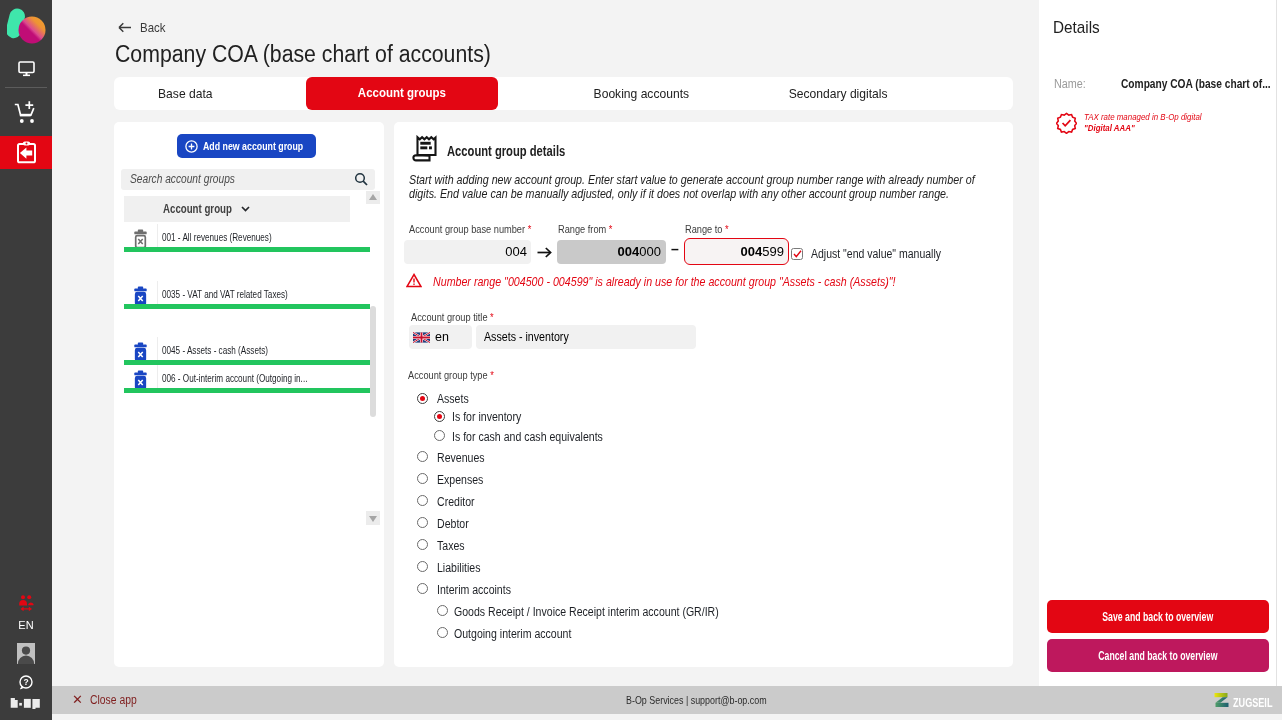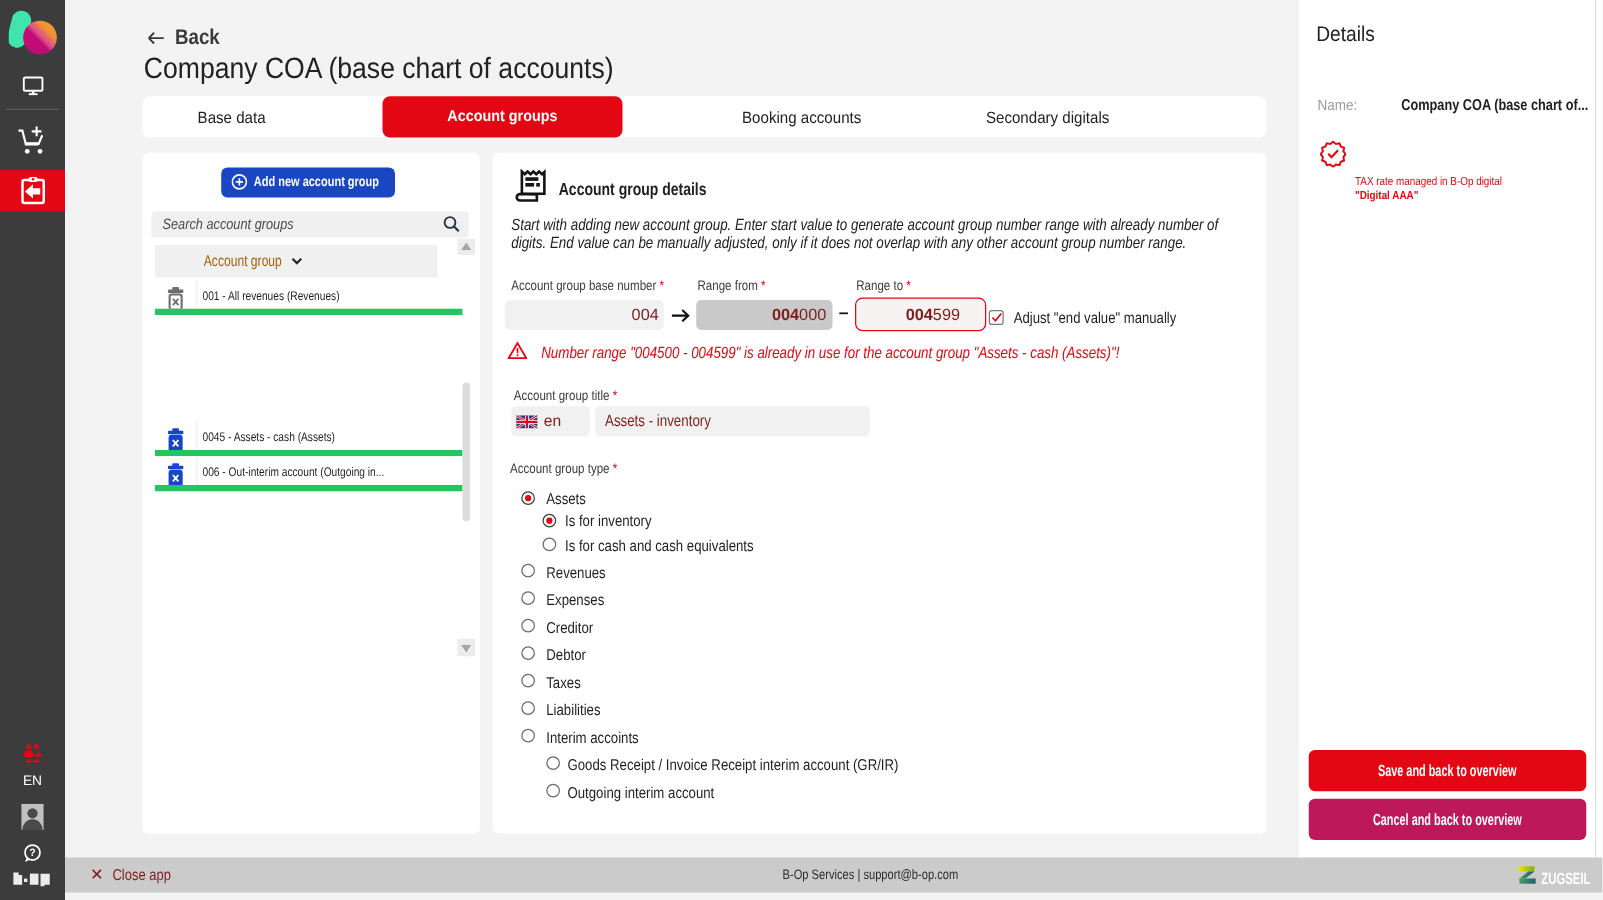--- a/index.html
+++ b/index.html
@@ -6,49 +6,49 @@
 html,body { width:1282px; height:720px; overflow:hidden; }
 body { font-family:"Liberation Sans", sans-serif; background:#f3f3f3; position:relative; }
 .abs { position:absolute; }
 .sx { display:inline-block; transform-origin:0 50%; white-space:nowrap; }
 
 
 #sidebar { left:0; top:0; width:52px; height:720px; background:#3c3c3c; z-index:5; }
 #sb-active { left:0; top:136px; width:52px; height:33px; background:#e30613; }
 
 
-#back { left:117px; top:20px; font-size:17px; color:#3a3a3a;font-weight:bold; }
+#back { left:117px; top:20px; font-size:13px; color:#3a3a3a; }
 #title { left:115px; top:41px; font-size:23.5px; color:#212121; transform:scaleX(0.905); transform-origin:0 0; white-space:nowrap; }
 
 
 #tabbar { left:114px; top:77px; width:899px; height:33px; background:#ffffff; border-radius:6px; }
 .tab { position:absolute; top:0; height:33px; line-height:33px; font-size:13px; color:#212121; text-align:center; }
 .tab span { display:inline-block; transform:scaleX(0.93); white-space:nowrap; }
 #tab-active { position:absolute; left:192px; top:0; width:192px; height:33px; background:#e30613; border-radius:6px; color:#fff; font-weight:bold; line-height:33px; text-align:center; font-size:12.5px; }
 #tab-active span { display:inline-block; transform:scaleX(0.92); white-space:nowrap; }
 
 
 #panel-list { left:114px; top:122px; width:270px; height:545px; background:#fff; border-radius:5px; }
 #panel-form { left:394px; top:122px; width:619px; height:545px; background:#fff; border-radius:5px; }
 #panel-right { left:1039px; top:0; width:243px; height:686px; background:#fff; }
 
 
 #btn-add { left:63px; top:12px; width:139px; height:24px; background:#1946c3; border-radius:5px; color:#fff; font-size:11.5px; font-weight:bold; line-height:24px; white-space:nowrap; }
 #searchbox { left:7px; top:47px; width:254px; height:21px; background:#f0f0f0; border-radius:3px; font-style:italic; font-size:12px; color:#4a4a4a; line-height:21px; padding-left:9px; }
-#listhead { left:10px; top:74px; width:226px; height:26px; background:#f0f0f0; color:#a16207; font-weight:normal; font-size:12.5px; line-height:26px; }
+#listhead { left:10px; top:74px; width:226px; height:26px; background:#f0f0f0; color:#404040; font-weight:bold; font-size:12.5px; line-height:26px; }
 .lrow { position:absolute; left:10px; width:246px; height:28px; background:#fff; border-bottom:5px solid #22c55e; font-size:10px; color:#1d2025; line-height:27px; overflow:hidden; }
 .lrow.sel { background:#f8d0cc; }
 .rowtxt { position:absolute; left:38px; top:0; white-space:nowrap; transform:scaleX(0.815); transform-origin:0 50%; }
 .vsep { position:absolute; left:33px; top:0; width:1px; height:28px; background:#ededed; }
 
 
 .lbl { position:absolute; font-size:11px; color:#3c3c3c; white-space:nowrap; }
 .lbl .sx { transform:scaleX(0.84); }
 .lbl b { color:#e30613; font-weight:normal; }
-.inp { position:absolute; background:#f1f1f1; border-radius:4px; height:24px; line-height:24px; font-size:13px; color:#7f1d1d; }
+.inp { position:absolute; background:#f1f1f1; border-radius:4px; height:24px; line-height:24px; font-size:13px; color:#000000; }
 .rt { text-align:right; }
 
 .radio { position:absolute; width:11px; height:11px; border:1.5px solid #6b6b6b; border-radius:50%; background:#fff; }
 .radio.on { border-color:#3d3d3d; }
 .radio.on::after { content:""; position:absolute; left:1.5px; top:1.5px; width:5px; height:5px; background:#e30613; border-radius:50%; }
 .rlbl { position:absolute; font-size:12.5px; color:#1d2025; white-space:nowrap; transform:scaleX(0.845); transform-origin:0 50%; }
 
 
 .btn { position:absolute; left:8px; width:222px; height:33px; border-radius:5px; color:#fff; font-size:13px; font-weight:bold; text-align:center; line-height:33px; }
 .btn span { display:inline-block; transform:scaleX(0.67); white-space:nowrap; }
@@ -159,20 +159,32 @@
       <span class="ticon">
         <svg width="15" height="20" viewBox="0 0 15 20">
           <rect x="4.8" y="0.6" width="5.4" height="2.6" rx="0.9" fill="#6e6e6e"></rect>
           <rect x="1.3" y="2.6" width="12.4" height="2.7" rx="0.9" fill="#6e6e6e"></rect>
           <rect x="2.7" y="6.6" width="9.6" height="12" rx="1.6" fill="#fff" stroke="#6e6e6e" stroke-width="1.7"></rect>
           <path d="M5.3 10 l4.4 5.1 M9.7 10 l-4.4 5.1" stroke="#6e6e6e" stroke-width="1.5"></path>
         </svg>
       </span>
       <span class="vsep"></span>
       <span class="rowtxt">001 - All revenues (Revenues)</span>
+    </div>
+  <div class="lrow" style="top:159px;">
+      <span class="ticon">
+        <svg width="15" height="20" viewBox="0 0 15 20">
+          <rect x="4.8" y="0.6" width="5.4" height="2.6" rx="0.9" fill="#1946c3"></rect>
+          <rect x="1.3" y="2.6" width="12.4" height="2.7" rx="0.9" fill="#1946c3"></rect>
+          <rect x="2.7" y="6.6" width="9.6" height="12" rx="1.6" fill="#1946c3" stroke="#1946c3" stroke-width="1.7"></rect>
+          <path d="M5.3 10 l4.4 5.1 M9.7 10 l-4.4 5.1" stroke="#fff" stroke-width="1.5"></path>
+        </svg>
+      </span>
+      <span class="vsep"></span>
+      <span class="rowtxt">0035 - VAT and VAT related Taxes)</span>
     </div>
   <div class="lrow" style="top:215px;">
       <span class="ticon">
         <svg width="15" height="20" viewBox="0 0 15 20">
           <rect x="4.8" y="0.6" width="5.4" height="2.6" rx="0.9" fill="#1946c3"></rect>
           <rect x="1.3" y="2.6" width="12.4" height="2.7" rx="0.9" fill="#1946c3"></rect>
           <rect x="2.7" y="6.6" width="9.6" height="12" rx="1.6" fill="#1946c3" stroke="#1946c3" stroke-width="1.7"></rect>
           <path d="M5.3 10 l4.4 5.1 M9.7 10 l-4.4 5.1" stroke="#fff" stroke-width="1.5"></path>
         </svg>
       </span>
@@ -214,21 +226,21 @@
   <div class="lbl" style="left:164px; top:101px;"><span class="sx">Range from <b>*</b></span></div>
   <div class="lbl" style="left:291px; top:101px;"><span class="sx">Range to <b>*</b></span></div>
 
   <div class="inp rt" style="left:10px; top:118px; width:127px; padding-right:4px;">004</div>
   <svg class="abs" style="left:143px; top:125px;" width="15" height="11" viewBox="0 0 15 11">
     <path d="M0.5 5.5 H13" stroke="#111" stroke-width="1.7" fill="none"></path>
     <path d="M8.8 1 L13.6 5.5 L8.8 10" stroke="#111" stroke-width="1.7" fill="none"></path>
   </svg>
   <div class="inp rt" style="left:163px; top:118px; width:109px; background:#c9c9c9; padding-right:5px;"><b>004</b>000</div>
   <div class="abs" style="left:277px; top:119px; font-size:14px; font-weight:bold; color:#111;">–</div>
-  <div class="inp rt" style="left:290px; top:116px; width:105px; height:27px; line-height:25px; background:#f7f3f3; border:1.5px solid #e30613; border-radius:6px; padding-right:20px;"><b>004</b>599</div>
+  <div class="inp rt" style="left:290px; top:116px; width:105px; height:27px; line-height:25px; background:#f7f3f3; border:1.5px solid #e30613; border-radius:6px; padding-right:4px;"><b>004</b>599</div>
   <div class="abs" style="left:397px; top:126px; width:12px; height:12px; border:1.5px solid #7a7a7a; border-radius:2.5px; background:#fff;">
     <svg width="9" height="8" viewBox="0 0 9 8" style="position:absolute; left:0.5px; top:0.5px;">
         <path d="M1 4 l2.3 2.6 L8 0.8" stroke="#e30613" stroke-width="1.4" fill="none"></path>
       </svg>
   </div>
   <div class="abs" style="left:417px; top:125px; font-size:12.5px; color:#1d2025;"><span class="sx" style="transform:scaleX(0.84);">Adjust "end value" manually</span></div>
 
   <svg class="abs" style="left:12px; top:151px;" width="16" height="15" viewBox="0 0 16 15">
     <path d="M8 1.5 L15 13.5 H1 z" fill="none" stroke="#e30613" stroke-width="1.5"></path>
     <rect x="7.3" y="5.5" width="1.4" height="4" fill="#e30613"></rect>
@@ -277,21 +289,21 @@
 </div>
 
 <div id="panel-right" class="abs">
   <div class="abs" style="left:14px; top:18px; font-size:17px; color:#212121;"><span class="sx" style="transform:scaleX(0.9);">Details</span></div>
   <div class="abs" style="left:15px; top:77px; font-size:12px; color:#9a9a9a;"><span class="sx" style="transform:scaleX(0.9);">Name:</span></div>
   <div class="abs" style="left:82px; top:77px; font-size:12.5px; font-weight:bold; color:#212121;"><span class="sx" style="transform:scaleX(0.815);">Company COA (base chart of...</span></div>
   <svg class="abs" style="left:17px; top:112px;" width="21" height="22" viewBox="0 0 24 24">
     <path d="M12 1 l2.6 2 3.2-.6 1.2 3 3 1.2 -.6 3.2 2 2.6 -2 2.6 .6 3.2 -3 1.2 -1.2 3 -3.2 -.6 -2.6 2 -2.6 -2 -3.2 .6 -1.2 -3 -3 -1.2 .6 -3.2 -2 -2.6 2 -2.6 -.6 -3.2 3 -1.2 1.2 -3 3.2 .6 z" fill="none" stroke="#e30613" stroke-width="1.8"></path>
     <path d="M7.5 12 l3 3.2 6-6.4" stroke="#e30613" stroke-width="2" fill="none"></path>
   </svg>
-  <div class="abs" style="left:45px; top:112px; font-size:9.3px; color:#e30613; line-height:11px;margin-top:28px;"><span class="sx" style="transform:scaleX(0.85);">TAX rate managed in B-Op digital</span><br><span class="sx" style="transform:scaleX(0.85);"><b>"Digital AAA"</b></span></div>
+  <div class="abs" style="left:45px; top:112px; font-size:9.3px; font-style:italic; color:#e30613; line-height:11px;"><span class="sx" style="transform:scaleX(0.85);">TAX rate managed in B-Op digital</span><br><span class="sx" style="transform:scaleX(0.85);"><b>"Digital AAA"</b></span></div>
   <div class="abs" style="left:237px; top:0; width:1px; height:686px; background:#e2e2e2;"></div>
   <div class="btn" style="top:600px; background:#e30613;"><span>Save and back to overview</span></div>
   <div class="btn" style="top:639px; background:#be185d;"><span>Cancel and back to overview</span></div>
 </div>
 
 <div id="footer" class="abs"></div>
 <div class="abs" style="left:72px; top:692px; z-index:6; font-size:12.5px; color:#7f1d1d;"><span style="font-size:13px;">✕</span>&nbsp;&nbsp;<span class="sx" style="transform:scaleX(0.83);">Close app</span></div>
 <div class="abs" style="left:626px; top:693.5px; z-index:6; font-size:11px; color:#2c2c2c;"><span class="sx" style="transform:scaleX(0.81);">B-Op Services | support@b-op.com</span></div>
 <div class="abs" style="left:1214px; top:692px; z-index:6;">
   <svg width="15" height="16" viewBox="0 0 15 16">

